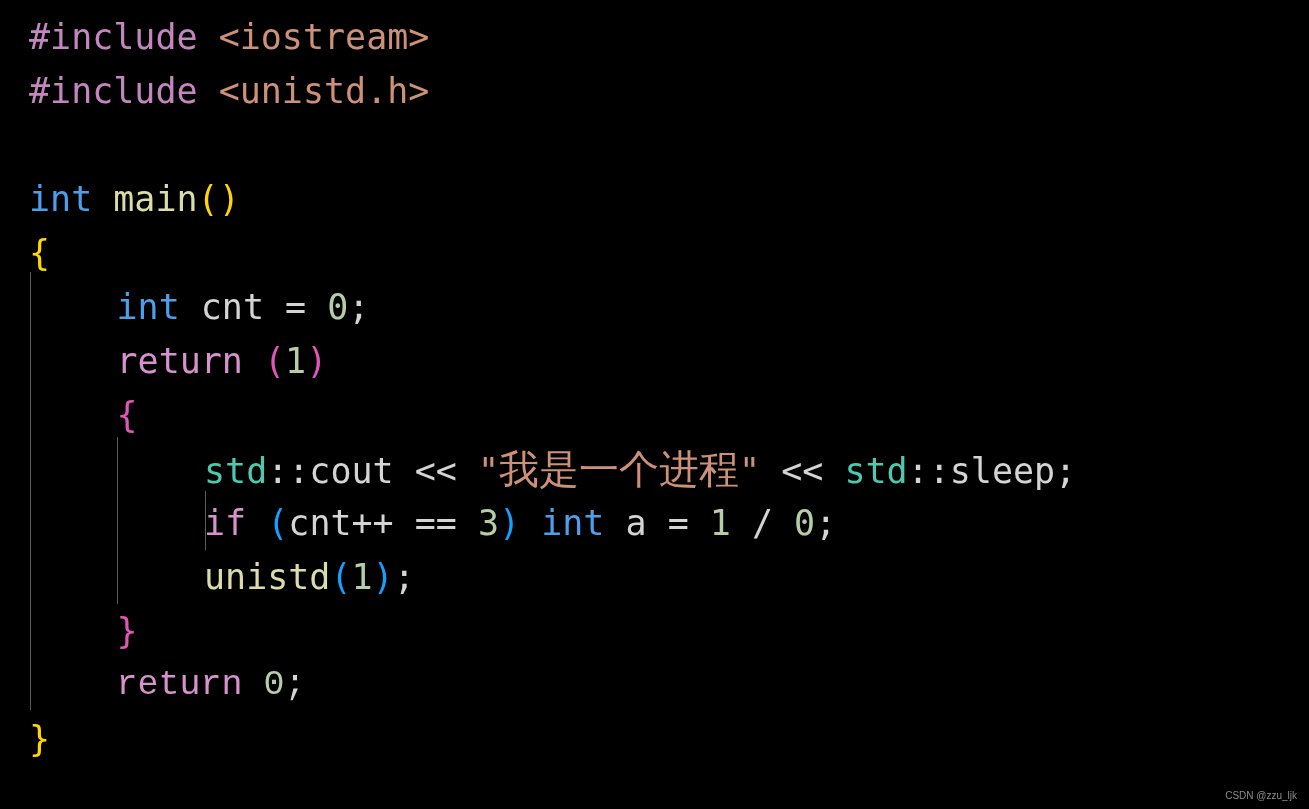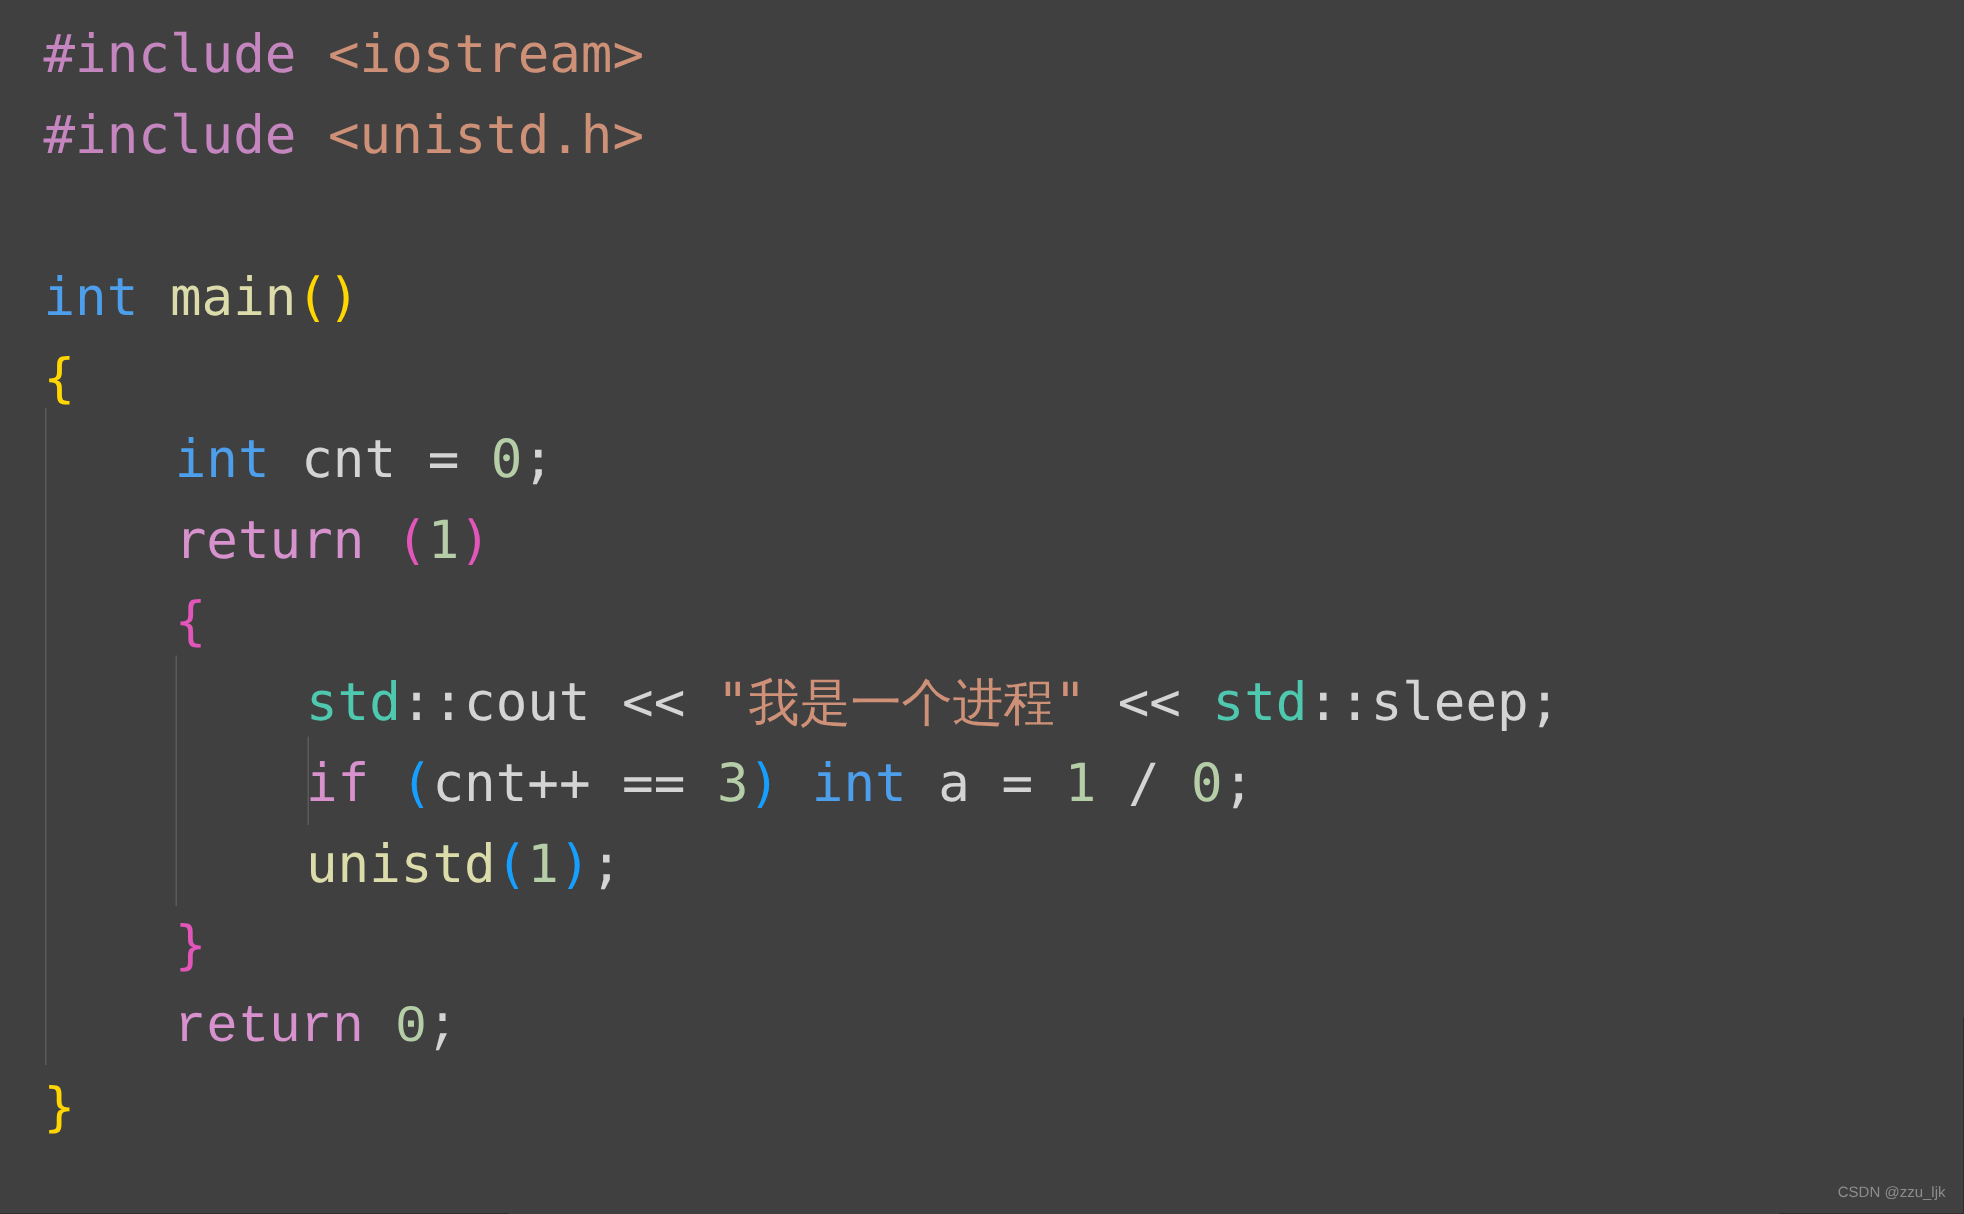--- a/index.html
+++ b/index.html
@@ -4,21 +4,21 @@
 <style>
   html, body {
     margin: 0;
     padding: 0;
     background: #232323;
   }
   #screen {
     position: relative;
     width: 1309px;
     height: 809px;
-    background: #404040;
+    background: #000000;
     overflow: hidden;
     font-family: "DejaVu Sans Mono", "Liberation Mono", monospace;
   }
 
   
   #code {
     position: absolute;
     left: 0;
     top: 0;
     width: 1309px;
@@ -43,21 +43,21 @@
   .t-func     { color: #dcdcaa; }           
   .t-plain    { color: #d4d4d4; text-align: center; }           
   .t-num      { color: #b5cea8; }           
   .t-str      { color: #ce9178; }           
   .t-ns       { color: #4ec9b0; }           
   .t-kw       { color: #d791cd; }           
   .t-b1       { color: #ffd602; }           
   .t-b2       { color: #e255b9; }           
   .t-b3       { color: #179fff; }           
 
-  .t-str .cjk { font-family: "DejaVu Sans", "Liberation Sans", sans-serif; font-size: 34px; }
+  .t-str .cjk { font-family: "DejaVu Sans", "Liberation Sans", sans-serif; font-size: 40px; }
 
   
   .guide {
     position: absolute;
     width: 1px;
     background: #5a5a5a;
   }
 
   
   #watermark {

